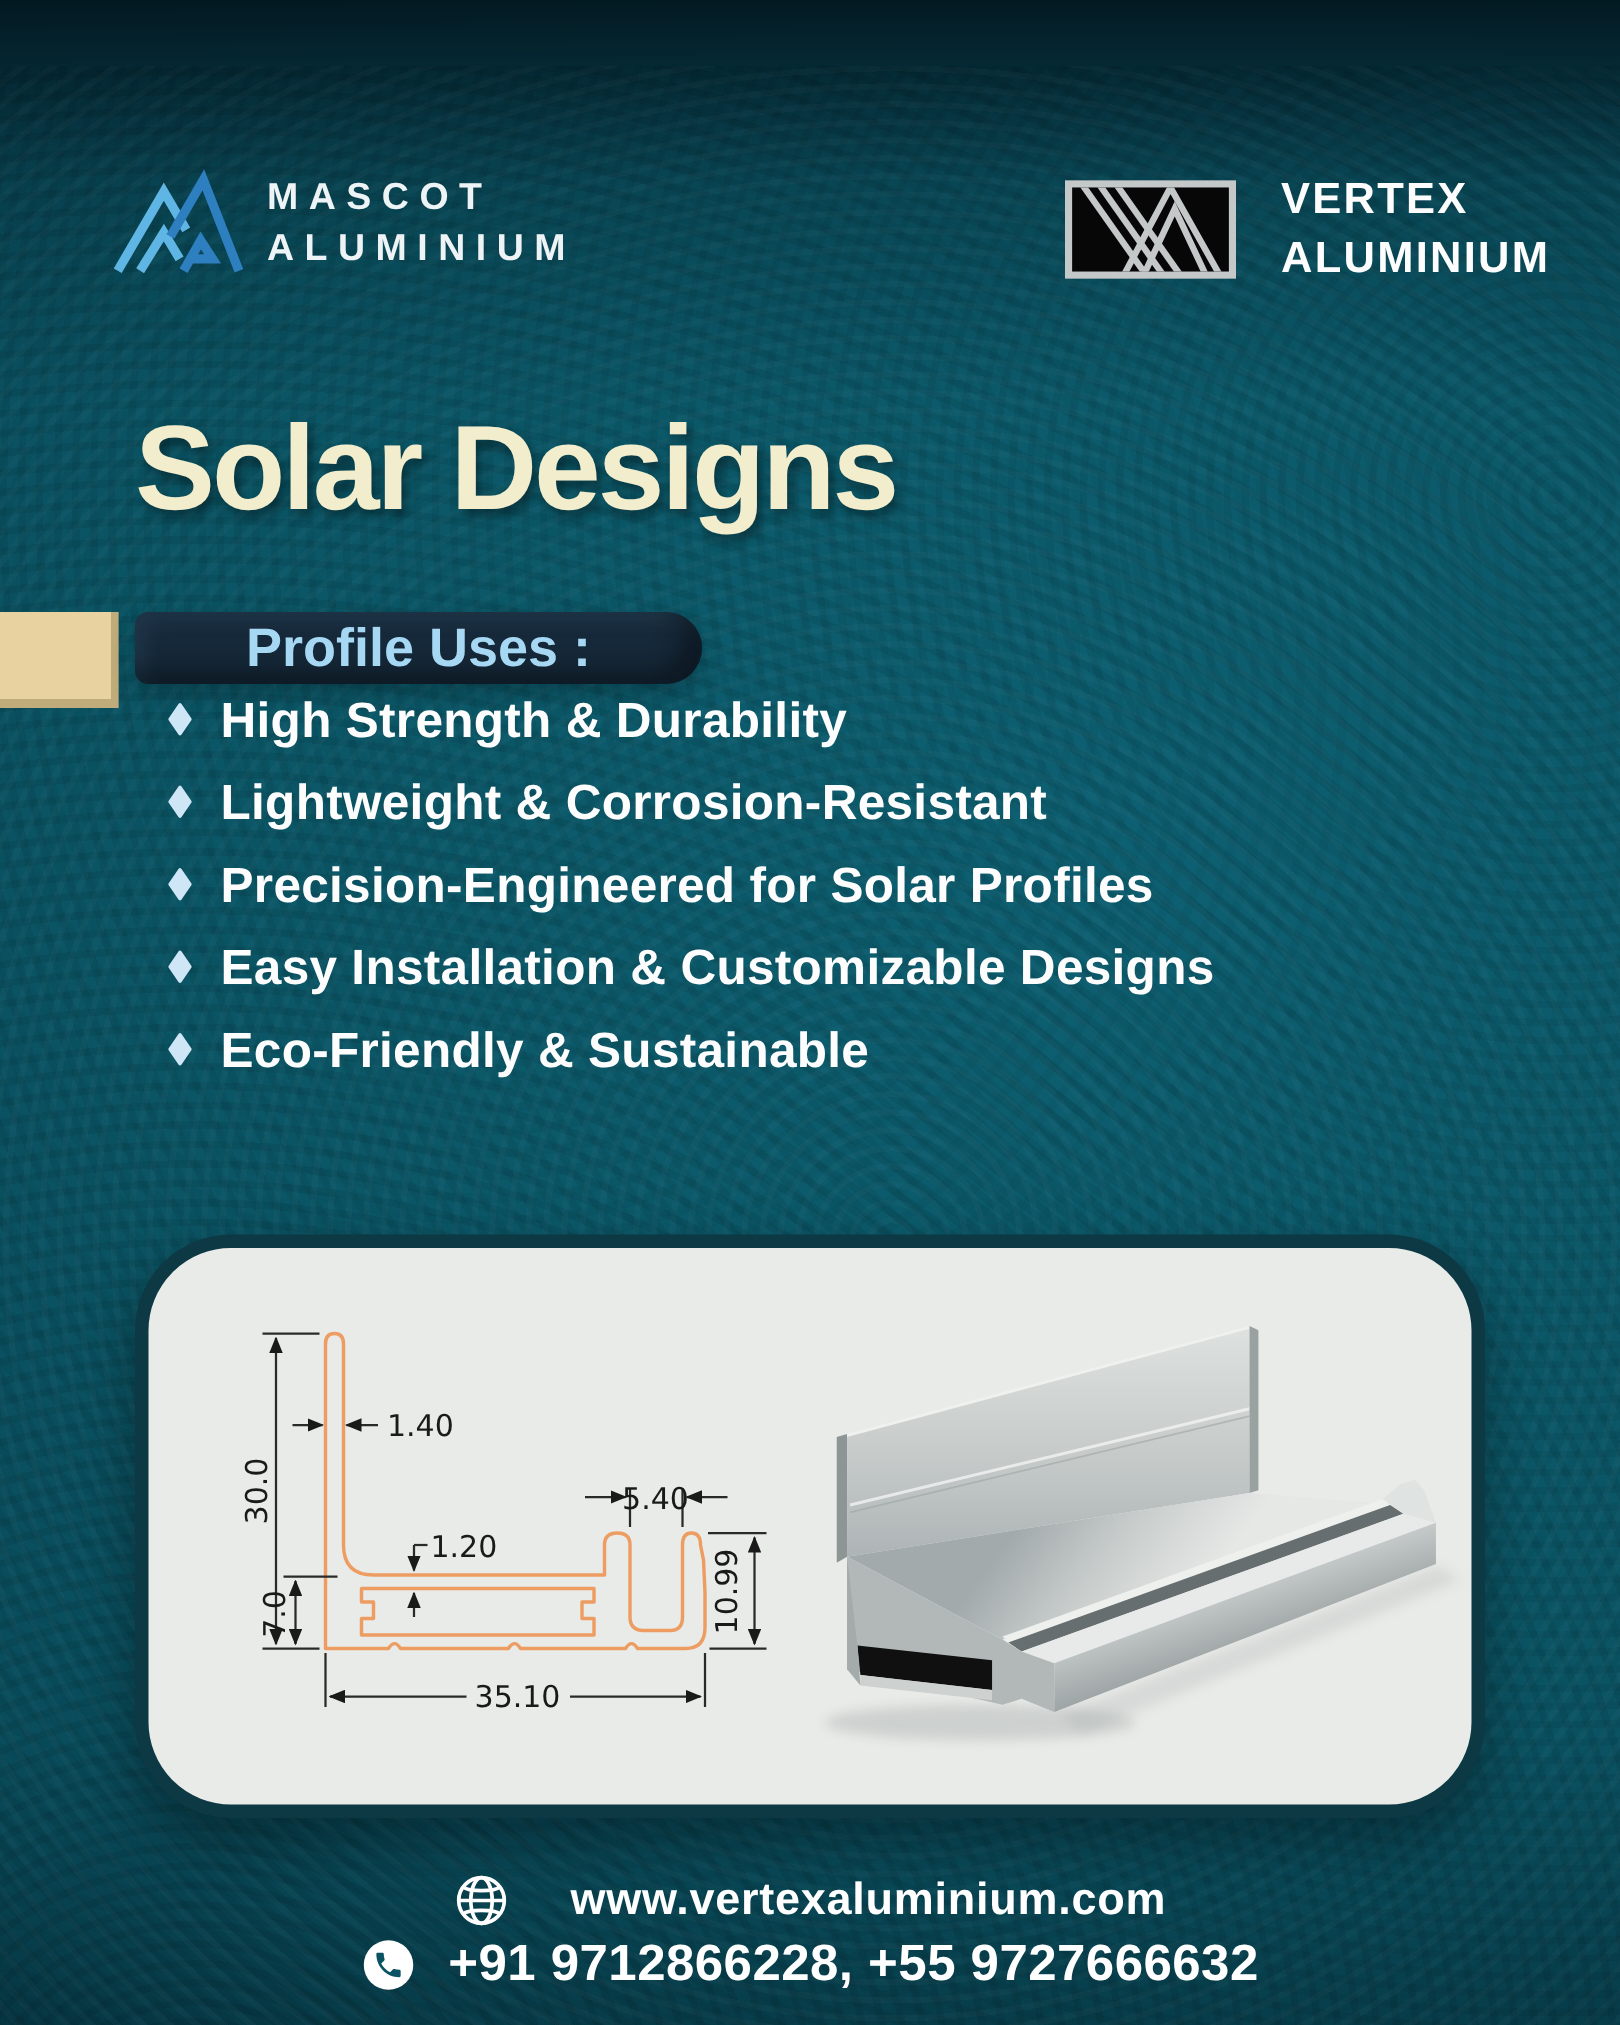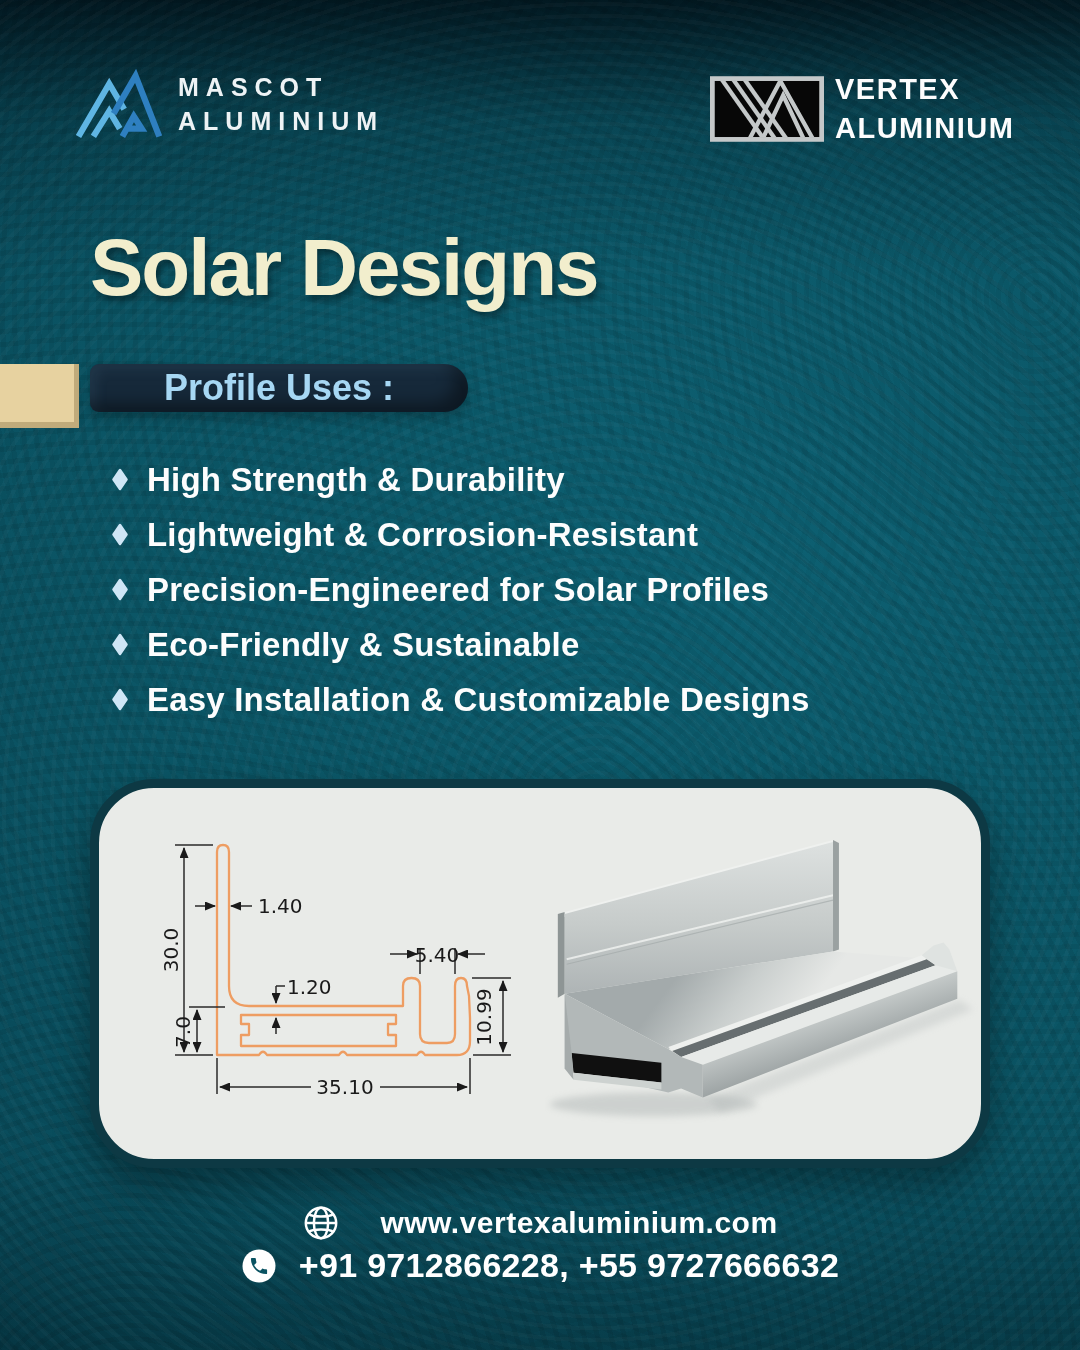--- a/index.html
+++ b/index.html
@@ -9,26 +9,26 @@
       linear-gradient(180deg, rgba(2,20,28,.92) 0%, rgba(2,20,28,.25) 9%, rgba(2,20,28,0) 20%, rgba(2,20,28,0) 86%, rgba(2,20,28,.30) 100%),
       radial-gradient(135% 95% at 68% 42%, #0d6072 0%, #0b5565 45%, #094a59 74%, #053543 92%, #032531 100%);
   }
   .bg-pattern{position:absolute;inset:0;pointer-events:none;
     background:
       repeating-radial-gradient(circle at 12% 108%, rgba(0,0,0,.075) 0 5px, transparent 5px 13px),
       repeating-radial-gradient(circle at 96% 22%, rgba(0,0,0,.06) 0 5px, transparent 5px 12px),
       repeating-radial-gradient(circle at 55% 60%, rgba(255,255,255,.022) 0 4px, transparent 4px 12px),
       repeating-radial-gradient(circle at 30% 30%, rgba(0,0,0,.035) 0 6px, transparent 6px 15px);
     opacity:.9;}
-  .abs{position:absolute;}
+  .abs{position:absolute;margin-top:44px;}
 
   
   .mascot{left:74px;top:68px;display:flex;align-items:center;gap:16px;}
   .mascot .wordmark{color:#eef3f5;font-weight:600;font-size:25px;letter-spacing:7px;line-height:34px;}
-  .vertex{left:710px;top:70px;display:flex;align-items:center;gap:11px;}
+  .vertex{left:710px;top:70px;display:flex;align-items:center;gap:30px;}
   .vertex .wordmark{color:#fdfdfd;font-weight:700;font-size:29px;letter-spacing:1.5px;line-height:39px;}
 
   
   .title{left:90px;top:222px;font-size:80px;font-weight:800;letter-spacing:-2px;
     color:#f2eecd;text-shadow:3px 5px 7px rgba(0,0,0,.38);}
 
   
   .accent-block{left:0;top:364px;width:79px;height:64px;background:#e7d2a0;
     box-shadow:inset -5px -6px 0 rgba(120,100,55,.35);}
   .pill{left:90px;top:364px;width:378px;height:48px;background:#16293a;
@@ -123,27 +123,27 @@
     <li>
       <svg width="16" height="23" viewBox="0 0 16 23">
           <path d="M8,2 L14.5,11.5 L8,21 L1.5,11.5 Z" fill="#cfe6f6" stroke="#cfe6f6" stroke-width="2.5" stroke-linejoin="round"></path>
         </svg>
       <span class="feature-label">Precision-Engineered for Solar Profiles</span>
     </li>
     <li>
       <svg width="16" height="23" viewBox="0 0 16 23">
           <path d="M8,2 L14.5,11.5 L8,21 L1.5,11.5 Z" fill="#cfe6f6" stroke="#cfe6f6" stroke-width="2.5" stroke-linejoin="round"></path>
         </svg>
+      <span class="feature-label">Easy Installation &amp; Customizable Designs</span>
+    </li>
+    <li>
+      <svg width="16" height="23" viewBox="0 0 16 23">
+          <path d="M8,2 L14.5,11.5 L8,21 L1.5,11.5 Z" fill="#cfe6f6" stroke="#cfe6f6" stroke-width="2.5" stroke-linejoin="round"></path>
+        </svg>
       <span class="feature-label">Eco-Friendly &amp; Sustainable</span>
-    </li>
-    <li>
-      <svg width="16" height="23" viewBox="0 0 16 23">
-          <path d="M8,2 L14.5,11.5 L8,21 L1.5,11.5 Z" fill="#cfe6f6" stroke="#cfe6f6" stroke-width="2.5" stroke-linejoin="round"></path>
-        </svg>
-      <span class="feature-label">Easy Installation &amp; Customizable Designs</span>
     </li>
   </ul>
 
   <div class="card abs">
 
     <svg class="draw" width="410" height="290" viewBox="0 0 410 290">
       <defs>
         <marker id="arrE" markerWidth="11" markerHeight="9" refX="10" refY="4.5" orient="auto" markerUnits="userSpaceOnUse">
           <path d="M0,0 L11,4.5 L0,9 Z" fill="#1a1a1a"></path>
         </marker>

